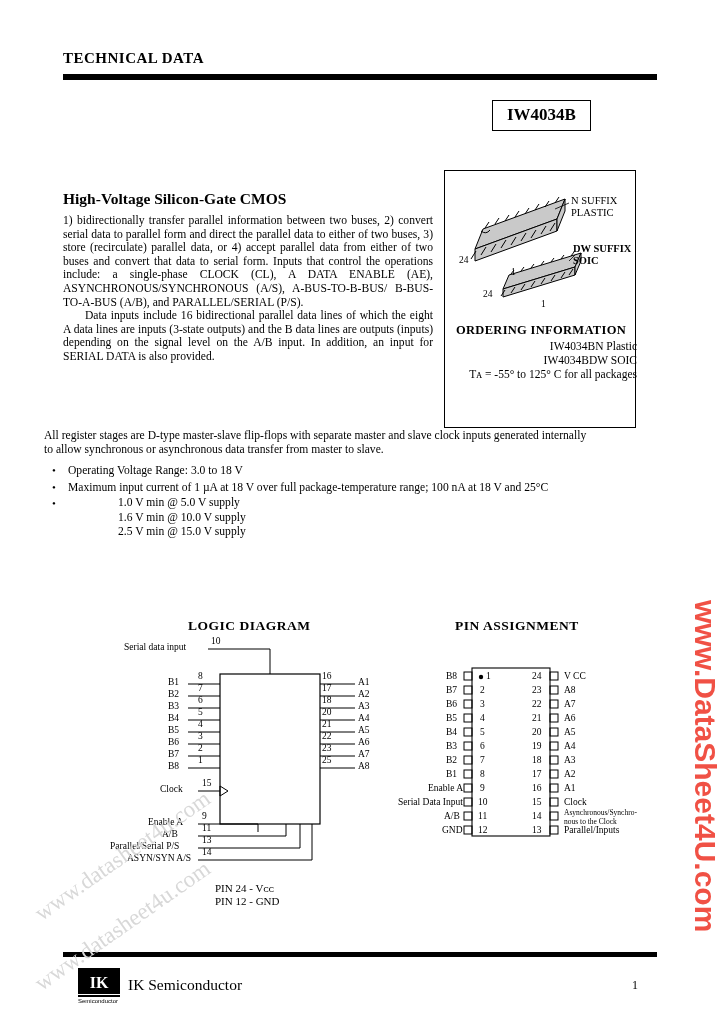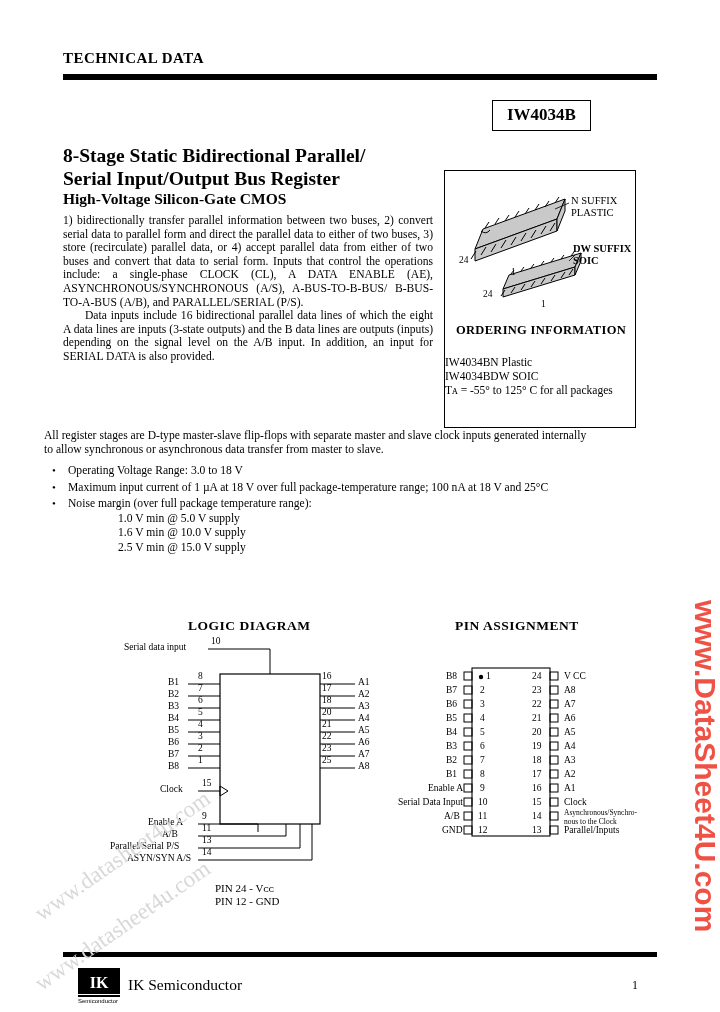--- a/index.html
+++ b/index.html
@@ -101,21 +101,21 @@
     background:#fff;
   }
   .pkg-art { position:absolute; left:0; top:0; width:192px; height:148px; }
   .ordering {
     position:absolute; left:0; top:152px; width:192px;
     text-align:center; font-size:12.5px; font-weight:bold;
     letter-spacing:0.3px;
   }
   .ordering-lines {
     position:absolute; left:0; top:168px; width:192px;
-    text-align:left; font-size:11.5px; line-height:14px;margin-top:16px;
+    text-align:right; font-size:11.5px; line-height:14px;
   }
   .nsuffix {
     position:absolute; left:126px; top:24px;
     font-size:10.5px; line-height:12px; font-weight:normal;
   }
   .dwsuffix {
     position:absolute; left:128px; top:72px;
     font-size:10.5px; line-height:12px; font-weight:bold;
   }
   .pin24a { position:absolute; left:14px; top:84px; font-size:9.5px; }
@@ -161,24 +161,20 @@
 </style>
 </head>
 <body>
 
 <div class="page">
 
   <div class="tech-data">TECHNICAL DATA</div>
   <div class="rule-top"></div>
   <div class="partbox">IW4034B</div>
 
-  <div class="title1">
-    <span>8-Stage Static Bidirectional Parallel/</span><br>
-    <span>Serial Input/Output Bus Register</span>
-  </div>
   <div class="title2">High-Voltage Silicon-Gate CMOS</div>
 
   <div class="body-col">
     <p>1) bidirectionally transfer parallel information between two buses, 2) convert serial data to parallel form and direct the parallel data to either of two buses, 3) store (recirculate) parallel data, or 4) accept parallel data from either of two buses and convert that data to serial form. Inputs that control the operations include: a single-phase CLOCK (CL), A DATA ENABLE (AE), ASYNCHRONOUS/SYNCHRONOUS (A/S), A-BUS-TO-B-BUS/ B-BUS-TO-A-BUS (A/B), and PARALLEL/SERIAL (P/S).</p>
     <p class="ind">Data inputs include 16 bidirectional parallel data lines of which the eight A data lines are inputs (3-state outputs) and the B data lines are outputs (inputs) depending on the signal level on the A/B input. In addition, an input for SERIAL DATA is also provided.</p>
   </div>
   <div class="wide">
     <p class="ind">All register stages are D-type master-slave flip-flops with separate master and slave clock inputs generated internally to allow synchronous or asynchronous data transfer from master to slave.</p>
   </div>
 
@@ -186,21 +182,20 @@
     <li>
       <span class="b">•</span>
       <span>Operating Voltage Range: 3.0 to 18 V</span>
     </li>
     <li>
       <span class="b">•</span>
       <span>Maximum input current of 1 µA at 18 V over full package-temperature range; 100 nA at 18 V and 25°C</span>
     </li>
     <li>
       <span class="b">•</span>
-      <span>Noise margin (over full package temperature range):</span>
       <div class="sub-lines">
         <div>1.0 V min @ 5.0 V supply</div>
         <div>1.6 V min @ 10.0 V supply</div>
         <div>2.5 V min @ 15.0 V supply</div>
       </div>
     </li>
   </ul>
 
   <div class="pkgbox">
     <svg class="pkg-art" viewBox="0 0 192 148">

